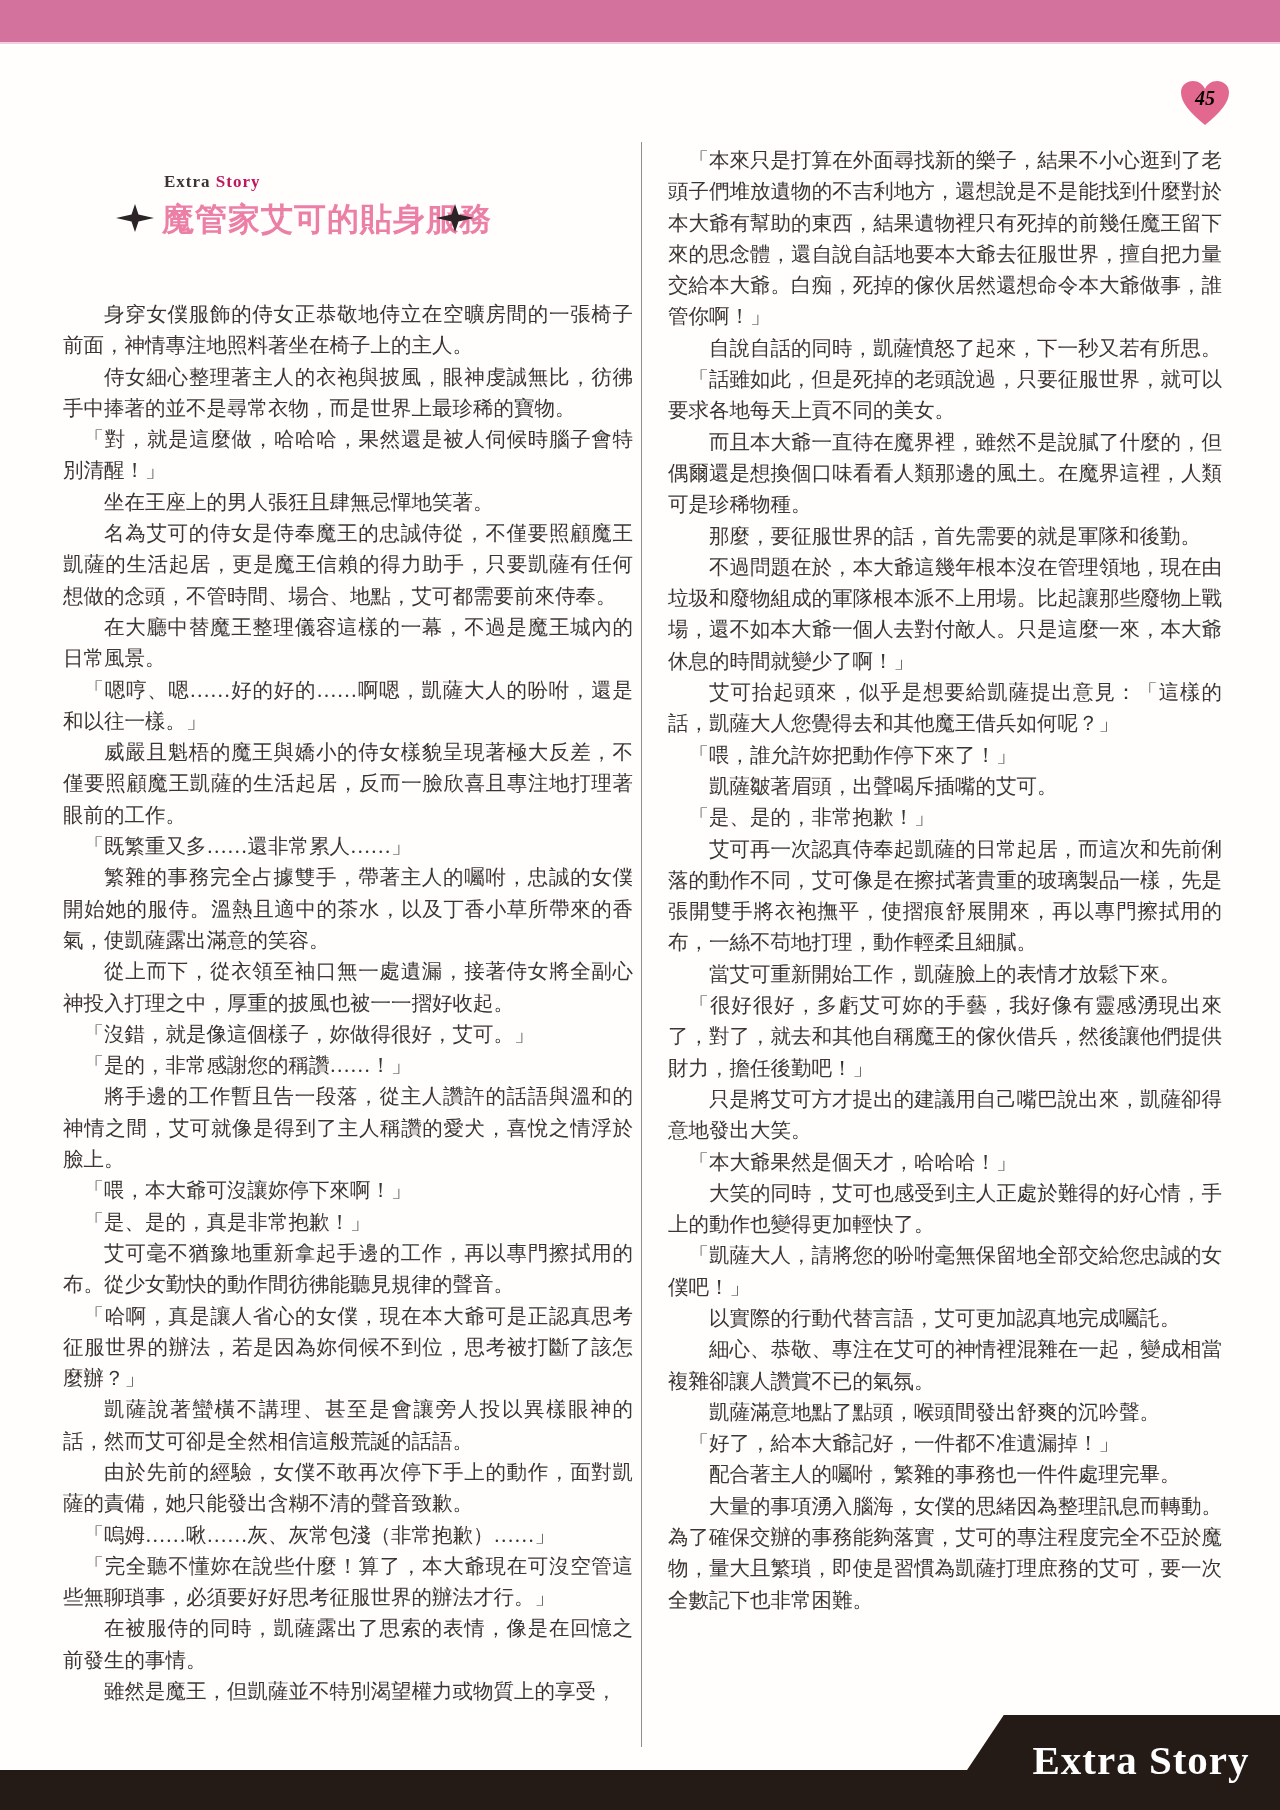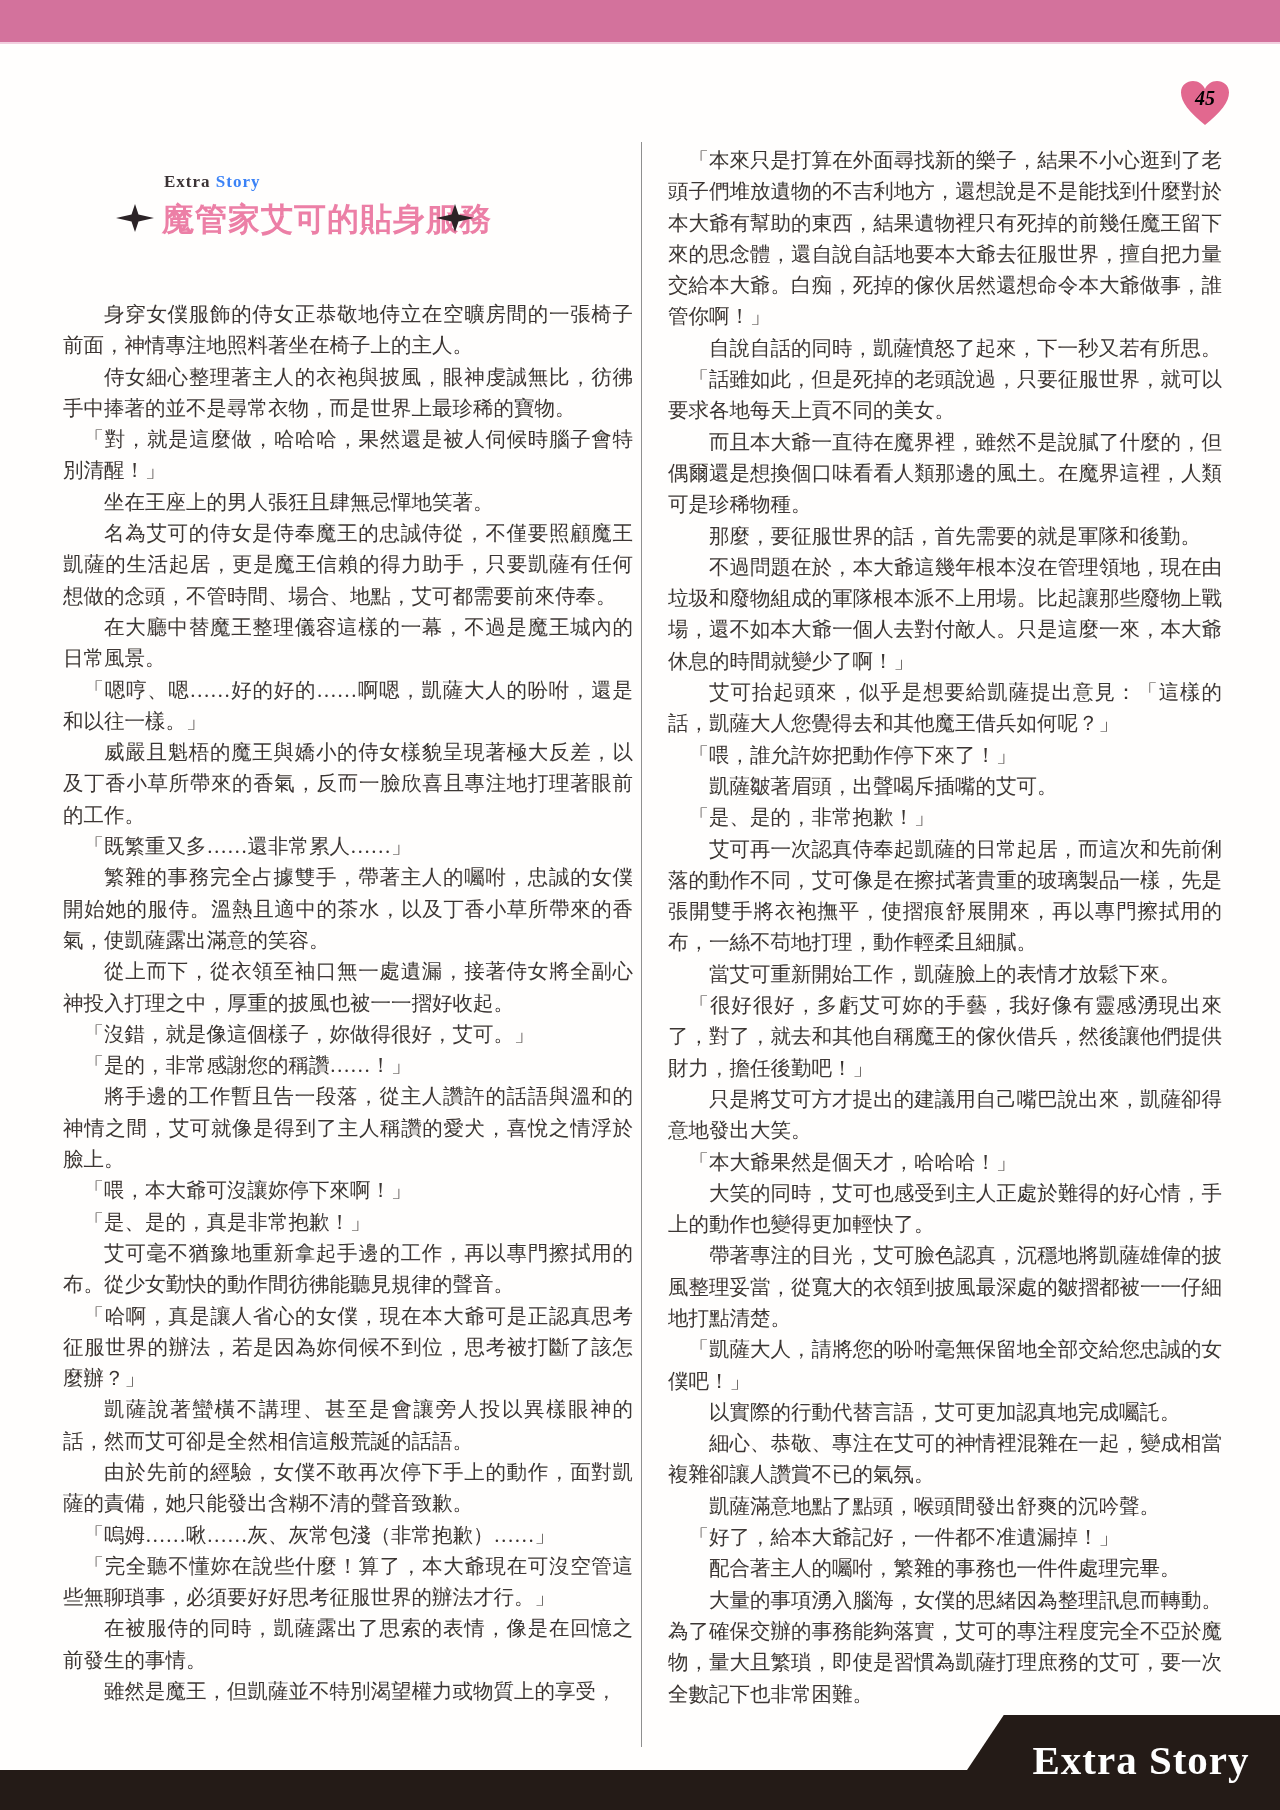--- a/index.html
+++ b/index.html
@@ -10,21 +10,21 @@
   
   .heart-wrap{position:absolute;left:1178px;top:78px;width:54px;height:50px;}
   .heart-wrap svg{display:block;}
   .heart-num{position:absolute;left:0;top:9px;width:54px;text-align:center;
              color:#000000;font-style:italic;font-weight:700;font-size:20px;
              font-family:"Liberation Serif", serif;}
   
   .eyebrow{position:absolute;left:164px;top:172px;font-size:17px;font-weight:700;
            letter-spacing:1px;font-family:"Liberation Serif", serif;}
   .ey-extra{color:#3b3335;}
-  .ey-story{color:#3b82f6;}
+  .ey-story{color:#be185d;}
   .page-title{position:absolute;left:162px;top:198px;font-size:32px;font-weight:700;
               color:#ec7fa6;letter-spacing:1px;font-family:"Liberation Sans", sans-serif;margin:0;}
   .sparkle{position:absolute;top:204px;width:38px;height:28px;}
   .sparkle-left{left:116px;}
   .sparkle-right{left:436px;}
   
   .col{position:absolute;color:#3c3633;font-size:20.5px;line-height:31.3px;
        text-align:justify;font-family:"Liberation Serif", serif;}
   .col p{margin:0;padding:0;}
   .col-left{left:63px;top:299px;width:570px;}
@@ -69,21 +69,21 @@
   </svg>
 
   <div class="col col-left">
       <p style="text-indent: 2em;">身穿女僕服飾的侍女正恭敬地侍立在空曠房間的一張椅子前面，神情專注地照料著坐在椅子上的主人。</p>
       <p style="text-indent: 2em;">侍女細心整理著主人的衣袍與披風，眼神虔誠無比，彷彿手中捧著的並不是尋常衣物，而是世界上最珍稀的寶物。</p>
       <p style="text-indent: 1em;">「對，就是這麼做，哈哈哈，果然還是被人伺候時腦子會特別清醒！」</p>
       <p style="text-indent: 2em;">坐在王座上的男人張狂且肆無忌憚地笑著。</p>
       <p style="text-indent: 2em;">名為艾可的侍女是侍奉魔王的忠誠侍從，不僅要照顧魔王凱薩的生活起居，更是魔王信賴的得力助手，只要凱薩有任何想做的念頭，不管時間、場合、地點，艾可都需要前來侍奉。</p>
       <p style="text-indent: 2em;">在大廳中替魔王整理儀容這樣的一幕，不過是魔王城內的日常風景。</p>
       <p style="text-indent: 1em;">「嗯哼、嗯……好的好的……啊嗯，凱薩大人的吩咐，還是和以往一樣。」</p>
-      <p style="text-indent: 2em;">威嚴且魁梧的魔王與嬌小的侍女樣貌呈現著極大反差，以及丁香小草所帶來的香氣，反而一臉欣喜且專注地打理著眼前的工作。</p>
+      <p style="text-indent: 2em;">威嚴且魁梧的魔王與嬌小的侍女樣貌呈現著極大反差，不僅要照顧魔王凱薩的生活起居，反而一臉欣喜且專注地打理著眼前的工作。</p>
       <p style="text-indent: 1em;">「既繁重又多……還非常累人……」</p>
       <p style="text-indent: 2em;">繁雜的事務完全占據雙手，帶著主人的囑咐，忠誠的女僕開始她的服侍。溫熱且適中的茶水，以及丁香小草所帶來的香氣，使凱薩露出滿意的笑容。</p>
       <p style="text-indent: 2em;">從上而下，從衣領至袖口無一處遺漏，接著侍女將全副心神投入打理之中，厚重的披風也被一一摺好收起。</p>
       <p style="text-indent: 1em;">「沒錯，就是像這個樣子，妳做得很好，艾可。」</p>
       <p style="text-indent: 1em;">「是的，非常感謝您的稱讚……！」</p>
       <p style="text-indent: 2em;">將手邊的工作暫且告一段落，從主人讚許的話語與溫和的神情之間，艾可就像是得到了主人稱讚的愛犬，喜悅之情浮於臉上。</p>
       <p style="text-indent: 1em;">「喂，本大爺可沒讓妳停下來啊！」</p>
       <p style="text-indent: 1em;">「是、是的，真是非常抱歉！」</p>
       <p style="text-indent: 2em;">艾可毫不猶豫地重新拿起手邊的工作，再以專門擦拭用的布。從少女勤快的動作間彷彿能聽見規律的聲音。</p>
       <p style="text-indent: 1em;">「哈啊，真是讓人省心的女僕，現在本大爺可是正認真思考征服世界的辦法，若是因為妳伺候不到位，思考被打斷了該怎麼辦？」</p>
@@ -107,21 +107,20 @@
       <p style="text-indent: 2em;">艾可抬起頭來，似乎是想要給凱薩提出意見：「這樣的話，凱薩大人您覺得去和其他魔王借兵如何呢？」</p>
       <p style="text-indent: 1em;">「喂，誰允許妳把動作停下來了！」</p>
       <p style="text-indent: 2em;">凱薩皺著眉頭，出聲喝斥插嘴的艾可。</p>
       <p style="text-indent: 1em;">「是、是的，非常抱歉！」</p>
       <p style="text-indent: 2em;">艾可再一次認真侍奉起凱薩的日常起居，而這次和先前俐落的動作不同，艾可像是在擦拭著貴重的玻璃製品一樣，先是張開雙手將衣袍撫平，使摺痕舒展開來，再以專門擦拭用的布，一絲不苟地打理，動作輕柔且細膩。</p>
       <p style="text-indent: 2em;">當艾可重新開始工作，凱薩臉上的表情才放鬆下來。</p>
       <p style="text-indent: 1em;">「很好很好，多虧艾可妳的手藝，我好像有靈感湧現出來了，對了，就去和其他自稱魔王的傢伙借兵，然後讓他們提供財力，擔任後勤吧！」</p>
       <p style="text-indent: 2em;">只是將艾可方才提出的建議用自己嘴巴說出來，凱薩卻得意地發出大笑。</p>
       <p style="text-indent: 1em;">「本大爺果然是個天才，哈哈哈！」</p>
       <p style="text-indent: 2em;">大笑的同時，艾可也感受到主人正處於難得的好心情，手上的動作也變得更加輕快了。</p>
-      <p style="text-indent: 2em;">帶著專注的目光，艾可臉色認真，沉穩地將凱薩雄偉的披風整理妥當，從寬大的衣領到披風最深處的皺摺都被一一仔細地打點清楚。</p>
       <p style="text-indent: 1em;">「凱薩大人，請將您的吩咐毫無保留地全部交給您忠誠的女僕吧！」</p>
       <p style="text-indent: 2em;">以實際的行動代替言語，艾可更加認真地完成囑託。</p>
       <p style="text-indent: 2em;">細心、恭敬、專注在艾可的神情裡混雜在一起，變成相當複雜卻讓人讚賞不已的氣氛。</p>
       <p style="text-indent: 2em;">凱薩滿意地點了點頭，喉頭間發出舒爽的沉吟聲。</p>
       <p style="text-indent: 1em;">「好了，給本大爺記好，一件都不准遺漏掉！」</p>
       <p style="text-indent: 2em;">配合著主人的囑咐，繁雜的事務也一件件處理完畢。</p>
       <p style="text-indent: 2em;">大量的事項湧入腦海，女僕的思緒因為整理訊息而轉動。為了確保交辦的事務能夠落實，艾可的專注程度完全不亞於魔物，量大且繁瑣，即使是習慣為凱薩打理庶務的艾可，要一次全數記下也非常困難。</p>
     </div>
 
   <div class="bottombar"></div>

